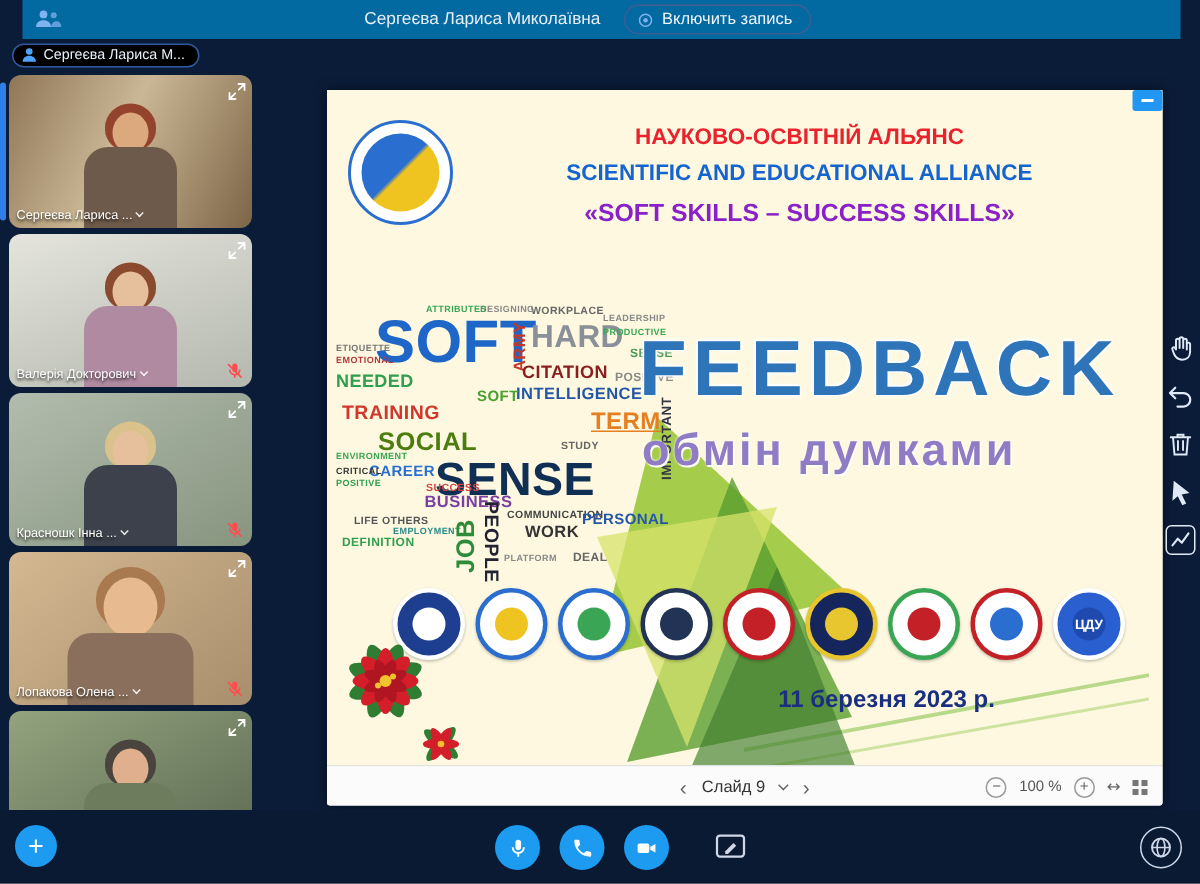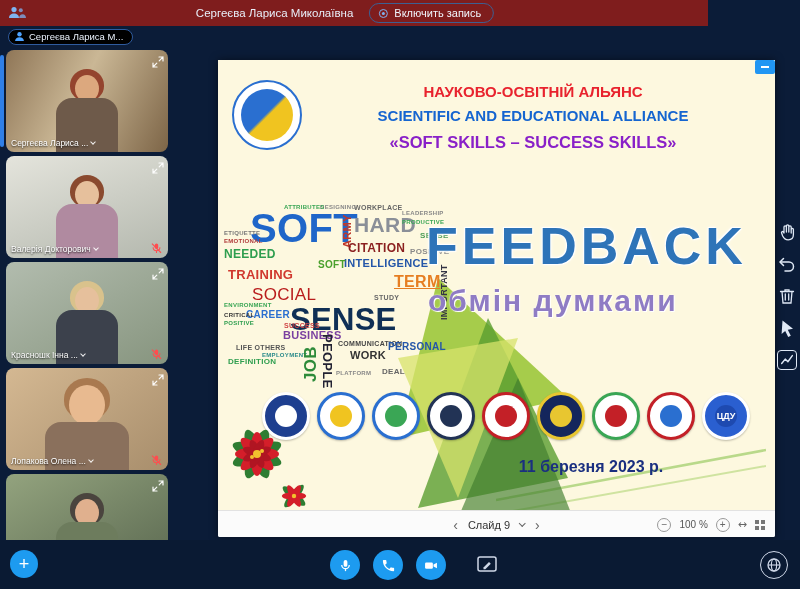--- a/index.html
+++ b/index.html
@@ -1,20 +1,20 @@
 <!DOCTYPE html>
 <html><head>
 <meta charset="utf-8">
 <style>
   * { box-sizing: border-box; margin: 0; padding: 0; }
   body { background:#05102a; font-family:"Liberation Sans","DejaVu Sans",sans-serif; }
   .app { position:relative; width:800px; height:589px; background:#0b1c38; overflow:hidden; }
 
   
-  .topbar { position:absolute; left:0; top:0; width:708px; height:26px; background:#7f1d1d; }
+  .topbar { position:absolute; left:15px; top:0; width:772px; height:26px; background:#0369a1; }
   .topbar-people { position:absolute; left:8px; top:5px; width:18px; height:16px; cursor:pointer; }
   .topbar-center { position:absolute; left:50%; top:0; transform:translateX(-53%); height:26px; display:flex; align-items:center; gap:16px; }
   .topbar-title { color:#e8eef8; font-size:11.5px; white-space:nowrap; }
   .record-btn { display:flex; align-items:center; gap:6px; border:1px solid #3d5f92; border-radius:12px; background:transparent; color:#f0f5fc; font-size:11px; padding:3px 12px 3px 9px; cursor:pointer; font-family:inherit; }
   .record-dot { width:9px; height:9px; border:1.5px solid #7fb2f0; border-radius:50%; position:relative; }
   .record-dot::after { content:""; position:absolute; left:2px; top:2px; width:3px; height:3px; border-radius:50%; background:#7fb2f0; }
 
   
   .left-scrollbar { position:absolute; left:0; top:55px; width:4px; height:92px; background:#2f7fe8; border-radius:2px; }
 
@@ -224,21 +224,21 @@
           <span class="wc-word" style="left: 124px; top: 40px; font-size: 12px; color: rgb(138, 31, 31); font-weight: 700;">CITATION</span>
           <span class="wc-word" style="left: 120px; top: 56px; font-size: 11px; color: rgb(36, 86, 168); font-weight: 700;">INTELLIGENCE</span>
           <span class="wc-word" style="left: 170px; top: 72px; font-size: 16px; color: rgb(230, 126, 34); font-weight: 800; text-decoration: underline;">TERM</span>
           <span class="wc-word" style="left: 196px; top: 30px; font-size: 8px; color: rgb(74, 154, 85); font-weight: 600;">SENSE</span>
           <span class="wc-word" style="left: 186px; top: 46px; font-size: 8px; color: rgb(136, 136, 136); font-weight: 600;">POSITIVE</span>
           <span class="wc-word" style="left: 130px; top: 2px; font-size: 7px; color: rgb(102, 102, 102); font-weight: 600;">WORKPLACE</span>
           <span class="wc-word" style="left: 178px; top: 8px; font-size: 6px; color: rgb(136, 136, 136); font-weight: 600;">LEADERSHIP</span>
           <span class="wc-word" style="left: 178px; top: 17px; font-size: 6px; color: rgb(58, 166, 85); font-weight: 600;">PRODUCTIVE</span>
           <span class="wc-word" style="left: 0px; top: 46px; font-size: 12px; color: rgb(46, 158, 79); font-weight: 800;">NEEDED</span>
           <span class="wc-word" style="left: 4px; top: 66px; font-size: 13px; color: rgb(208, 56, 46); font-weight: 800;">TRAINING</span>
-          <span class="wc-word" style="left: 28px; top: 84px; font-size: 17px; color: #b91c1c; font-weight: 400;">SOCIAL</span>
+          <span class="wc-word" style="left: 28px; top: 84px; font-size: 17px; color: #4d7c0f; font-weight: 700;">SOCIAL</span>
           <span class="wc-word" style="left: 94px; top: 58px; font-size: 10px; color: rgb(74, 160, 44); font-weight: 700;">SOFT</span>
           <span class="wc-word" style="left: 150px; top: 92px; font-size: 7px; color: rgb(102, 102, 102); font-weight: 600;">STUDY</span>
           <span class="wc-word" style="left: 66px; top: 102px; font-size: 31px; color: rgb(15, 47, 85); font-weight: 900;">SENSE</span>
           <span class="wc-word" style="left: 22px; top: 108px; font-size: 10px; color: rgb(42, 111, 208); font-weight: 700;">CAREER</span>
           <span class="wc-word" style="left: 60px; top: 120px; font-size: 7px; color: rgb(208, 69, 69); font-weight: 700;">SUCCESS</span>
           <span class="wc-word" style="left: 36px; top: 128px; font-size: 11px; color: rgb(122, 63, 160); font-weight: 800; padding-left: 23px;">BUSINESS</span>
           <span class="wc-word" style="left: 12px; top: 142px; font-size: 7px; color: rgb(85, 85, 85); font-weight: 600;">LIFE OTHERS</span>
           <span class="wc-word" style="left: 38px; top: 150px; font-size: 6px; color: rgb(42, 138, 138); font-weight: 600;">EMPLOYMENT</span>
           <span class="wc-word" style="left: 4px; top: 156px; font-size: 8px; color: rgb(46, 158, 79); font-weight: 700;">DEFINITION</span>
           <span class="wc-word" style="left: 78px; top: 180px; font-size: 17px; color: rgb(46, 139, 58); font-weight: 900; transform: rotate(-90deg);">JOB</span>

